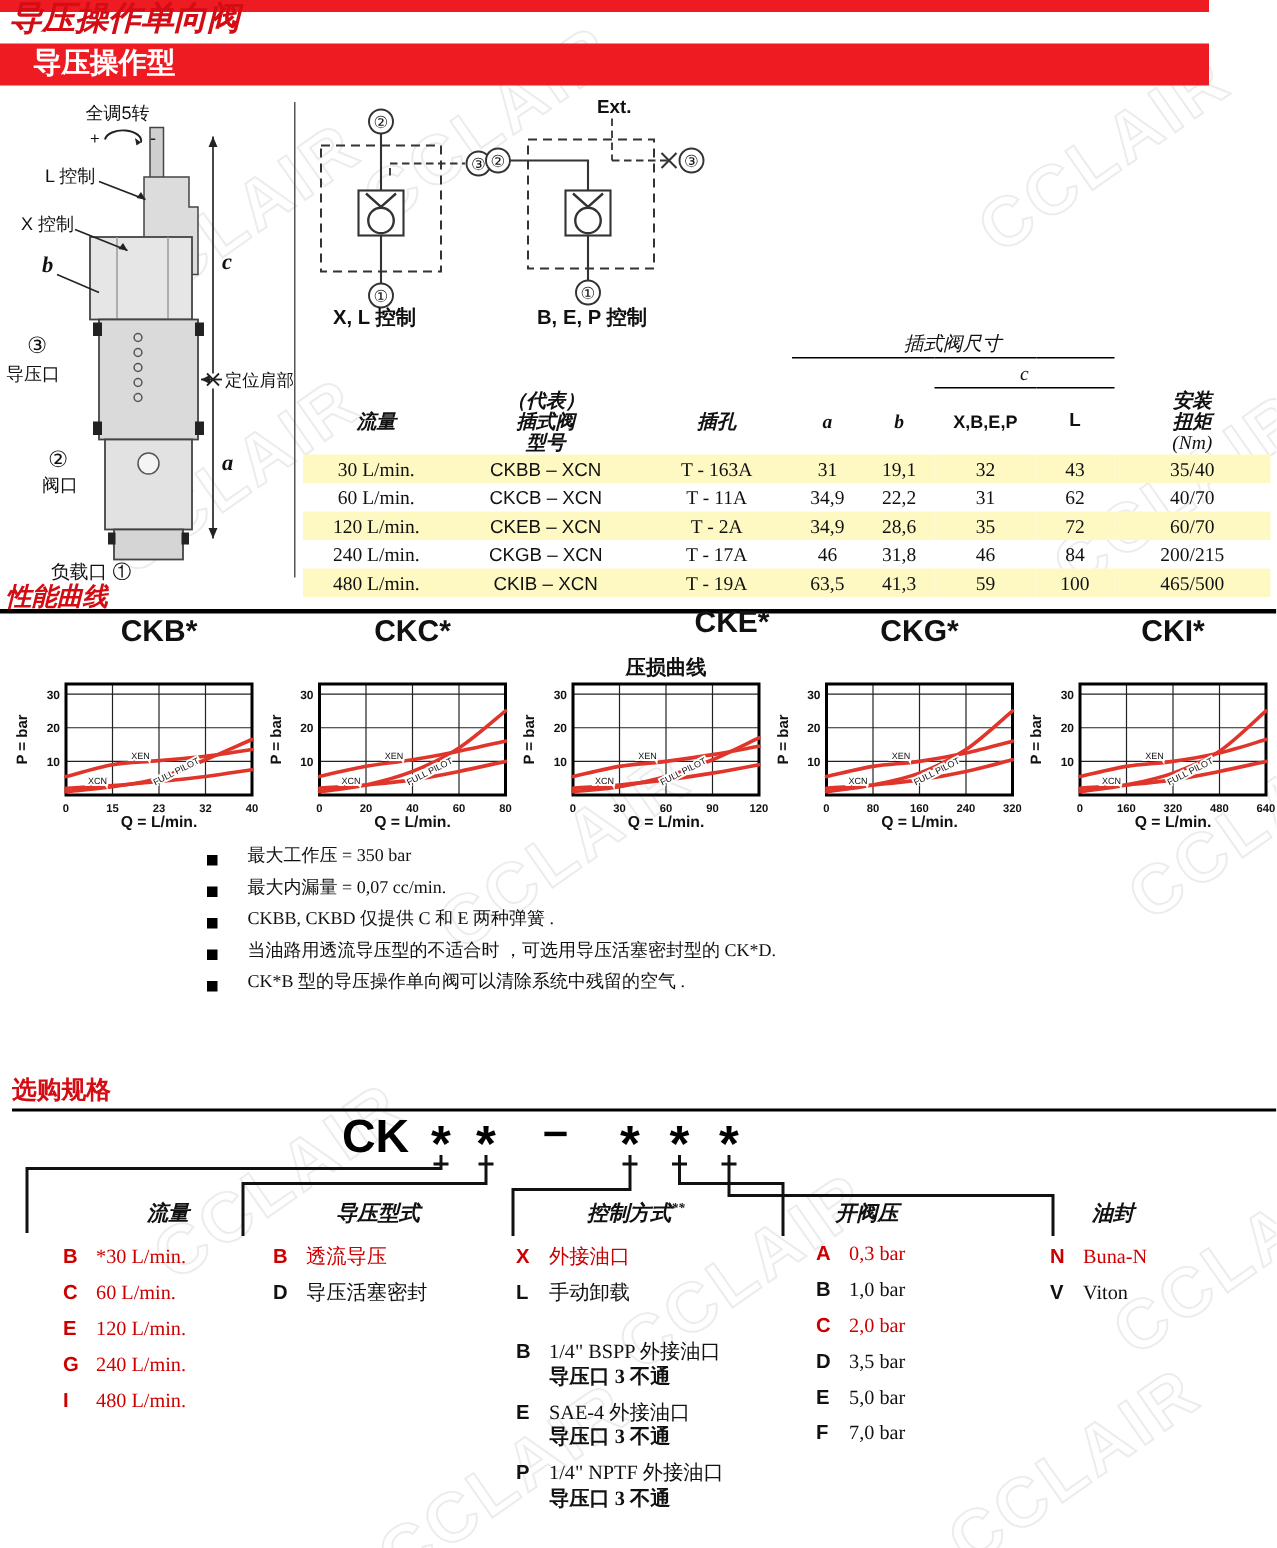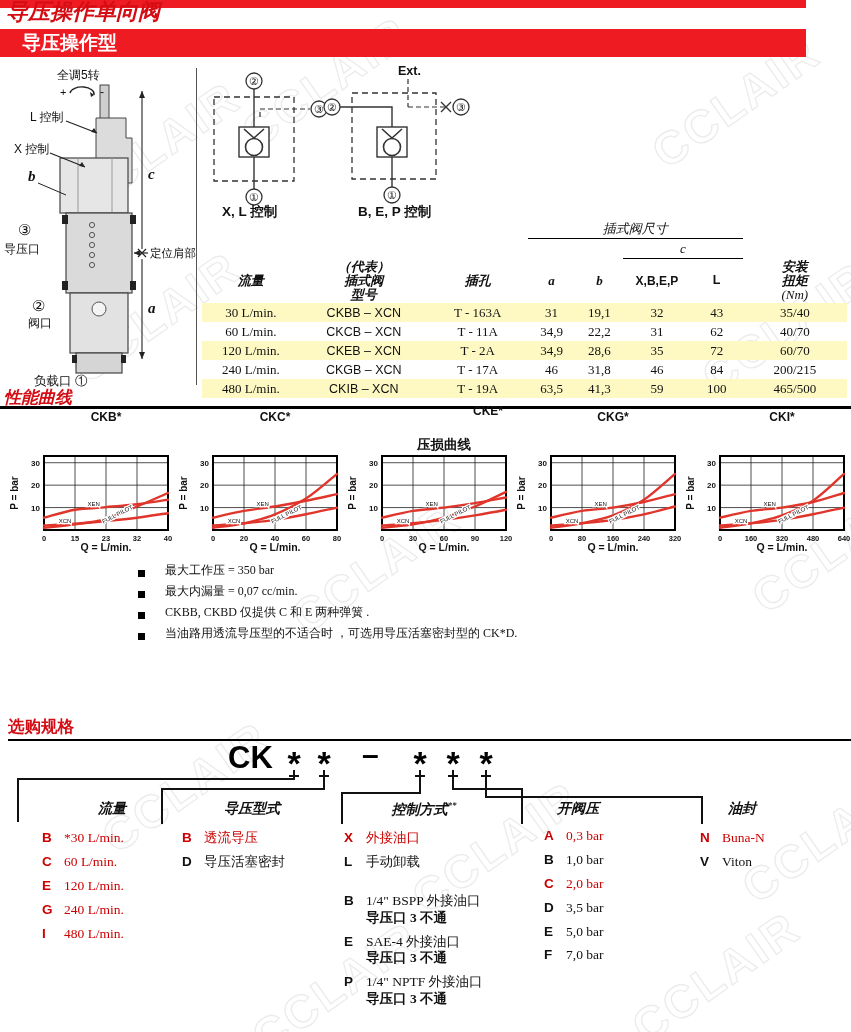--- a/index.html
+++ b/index.html
@@ -44,21 +44,21 @@
       font-weight:bold;color:#000;}
   .grp-label{position:absolute;font-family:"Liberation Serif",serif;font-style:italic;
       font-weight:bold;font-size:14px;z-index:1;white-space:nowrap;transform:translateX(-50%);}
   .opt-list{position:absolute;z-index:1;}
   .opt{display:flex;margin-bottom:7px;font-family:"Liberation Serif",serif;font-size:13.5px;line-height:1.25;}
   .opt .code{font-family:"Liberation Sans",sans-serif;font-weight:bold;width:22px;flex:0 0 auto;}
   .opt.red{color:#cc0000;}
   .opt.red .code{color:#cc0000;}
   .opt .sub{font-weight:bold;}
   .opt.gap{margin-top:22px;}
-  .chart-title{position:absolute;font-weight:bold;font-size:12px;z-index:1;transform:translateX(-50%);}
+  .chart-title{position:absolute;font-weight:bold;font-size:20px;z-index:1;transform:translateX(-50%);}
 </style>
 </head>
 <body>
 
 <div id="page">
 
   <div id="wm-layer">
       <div class="wm" style="left: 230px; top: 55px;">CCLAIR</div>
       <div class="wm" style="left: 640px; top: 75px;">CCLAIR</div>
       <div class="wm" style="left: 60px; top: 290px;">CCLAIR</div>
@@ -424,20 +424,24 @@
         <span>最大内漏量 = 0,07 cc/min.</span>
       </div>
       <div class="ni">
         <span class="sq"></span>
         <span>CKBB, CKBD 仅提供 C 和 E 两种弹簧 .</span>
       </div>
       <div class="ni">
         <span class="sq"></span>
         <span>当油路用透流导压型的不适合时 ，可选用导压活塞密封型的 CK*D.</span>
       </div>
+      <div class="ni">
+        <span class="sq"></span>
+        <span>CK*B 型的导压操作单向阀可以清除系统中残留的空气 .</span>
+      </div>
     </div>
 
   <div class="sec-title" style="left:8px;top:716px;font-size:16.5px;">选购规格</div>
   <div class="rule" style="left:8px;top:739px;width:843px;height:2px;"></div>
 
   <div class="model-code" style="left:228px;top:740px;font-size:31px;">CK</div>
   <div id="model-stars">
       <div class="model-code" style="left: 294px; top: 744px; font-size: 34px; transform: translateX(-50%);">*</div>
       <div class="model-code" style="left: 324px; top: 744px; font-size: 34px; transform: translateX(-50%);">*</div>
       <div class="model-code" style="left: 420px; top: 744px; font-size: 34px; transform: translateX(-50%);">*</div>

